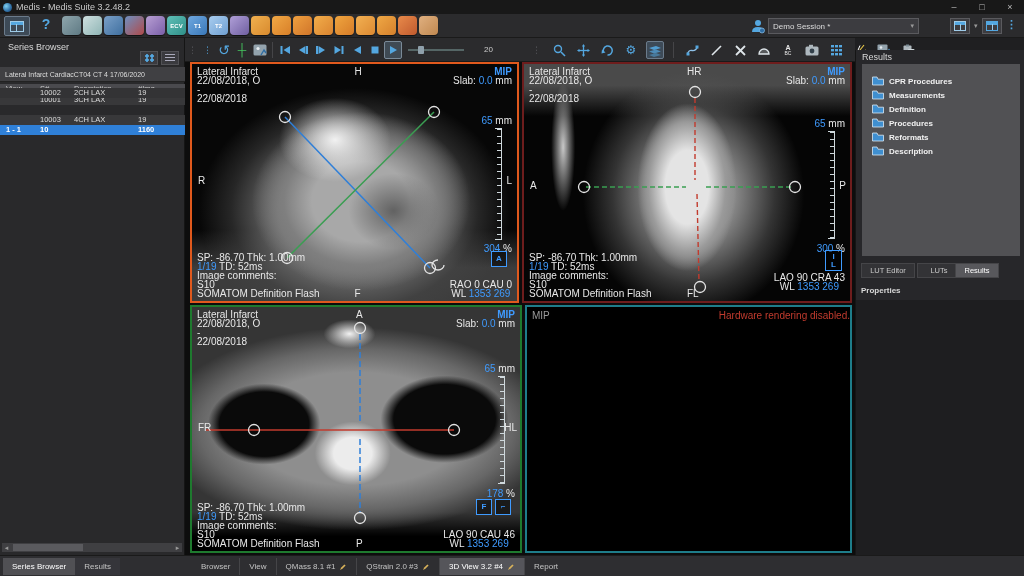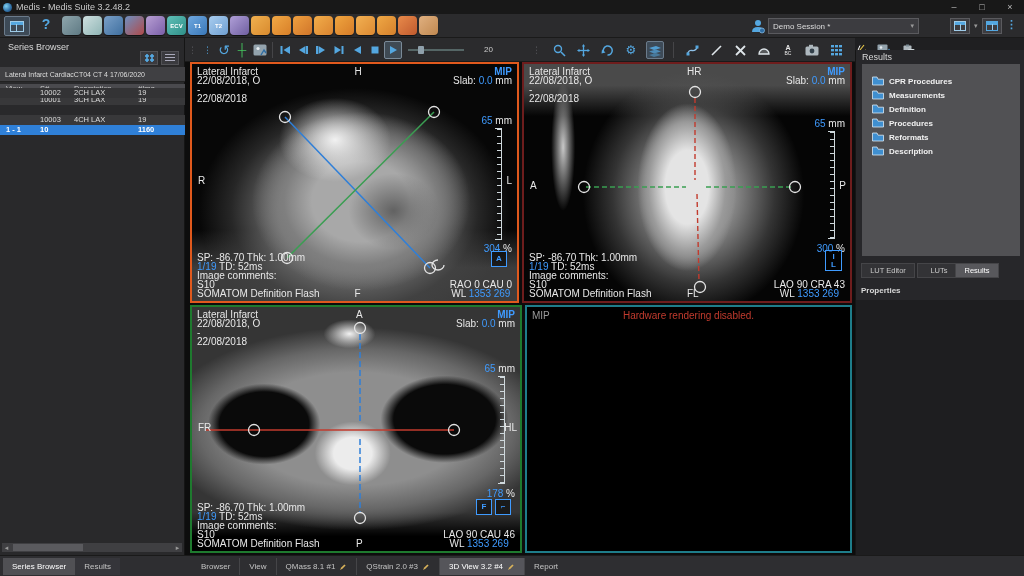--- a/index.html
+++ b/index.html
@@ -470,21 +470,21 @@
       <div><span class="b">1/19</span> <span>TD: 52ms</span></div>
       <div>Image comments:</div>
       <div>S10</div>
       <div>SOMATOM Definition Flash</div>
     </div>
     <div class="ov" style="left:50%;bottom:3px">FL</div>
     <div class="marker-box" style="right:8px;bottom:30px;width:17px;height:21px">
       <span>I</span>
       <span>L</span>
     </div>
-    <div class="ov ovr" style="right:5px;bottom:3px">
+    <div class="ov ovr" style="right:5px;bottom:10px">
       <div>LAO 90 CRA 43</div>
       <div><span>WL</span> <span class="b">1353 269</span></div>
     </div>
   </div>
 
   <div class="vp" style="left:5px;top:243px;width:332px;height:248px;border-color:#1e7a2e">
     <div class="vp-img" style="background:
       radial-gradient(36px 20px at 48% 11%, #f2f2f2, rgba(240,240,240,0) 72%),
       radial-gradient(50px 42px at 49% 60%, #ececec 38%, rgba(210,210,210,0) 76%),
       radial-gradient(72px 52px at 22% 48%, #0a0a0a 62%, rgba(10,10,10,0) 78%),
@@ -536,21 +536,21 @@
     </div>
     <div class="ov ovr" style="right:5px;bottom:3px">
       <div>LAO 90 CAU 46</div>
       <div><span>WL</span> <span class="b">1353 269</span></div>
     </div>
   </div>
 
   <div class="vp" style="left:340px;top:243px;width:327px;height:248px;border-color:#1e7d8a">
     <div class="vp-img" style="background:#000"></div>
     <div class="ov gray" style="left:5px;top:4px">MIP</div>
-    <div class="ov warn" style="left:0;right:0;top:4px;text-align:center">Hardware rendering disabled.</div>
+    <div class="ov warn" style="left:0;right:0;top:4px;text-align:right">Hardware rendering disabled.</div>
   </div>
 </div>
 
 <div id="results-panel">
   <div id="results-title">Results</div>
   <div id="results-tree">
     <div class="tree-item">
       <svg width="12" height="10" viewBox="0 0 12 10">
           <path d="M0.5,2 L0.5,9 L11.5,9 L11.5,3.2 L6,3.2 L5,1 L0.5,1 Z" fill="#3f8fd0" stroke="#d8e8f5" stroke-width="0.8"></path>
         </svg>

